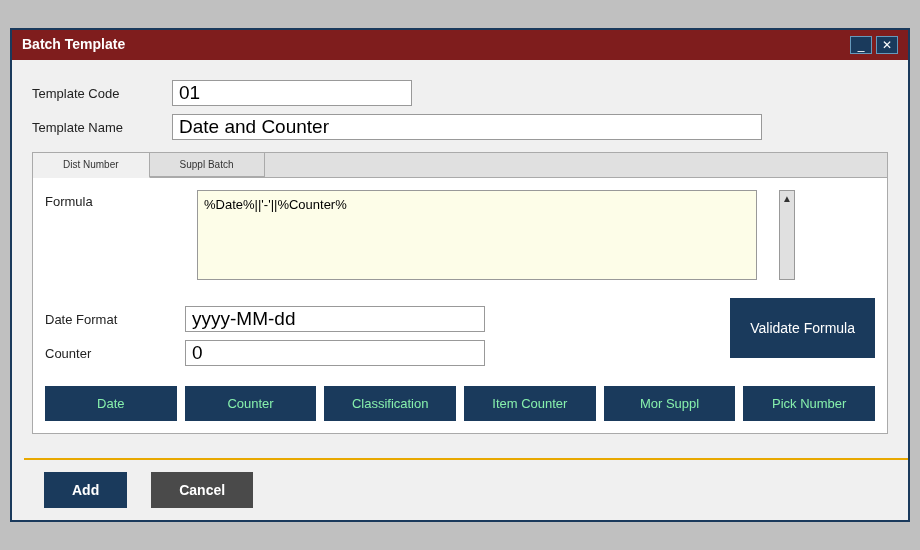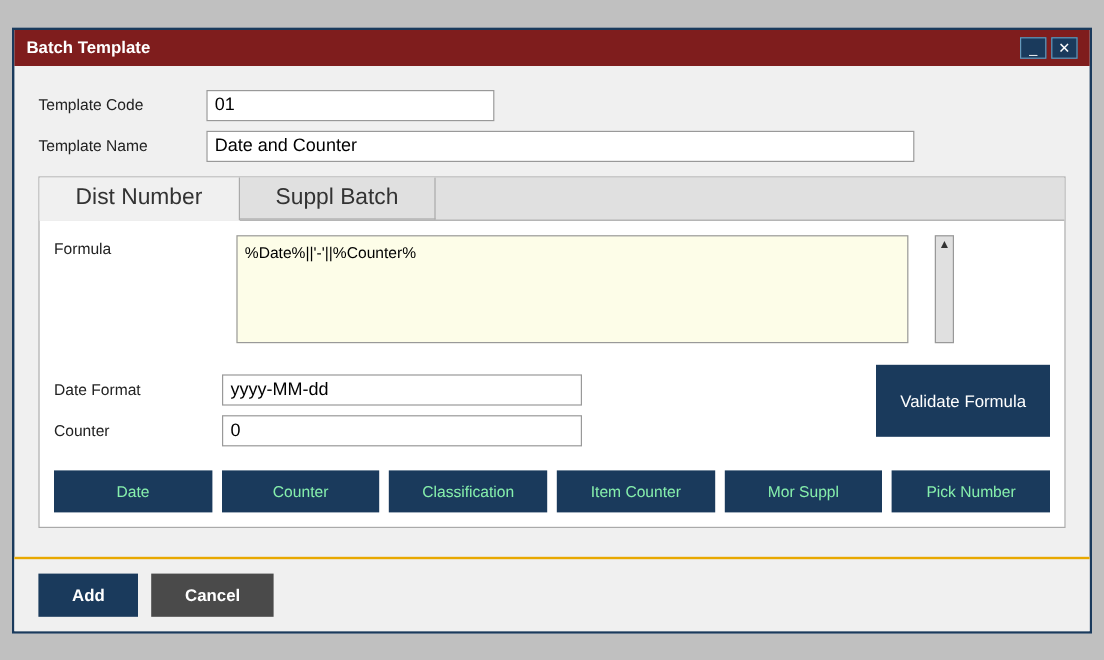--- a/index.html
+++ b/index.html
@@ -58,21 +58,21 @@
     .field-label {
       width: 130px;
       font-size: 13px;
       color: #222;
     }
 
     .field-input {
       height: 26px;
       border: 1px solid #999;
       background: white;
-      font-size: 15px;
+      font-size: 19px;
       padding: 2px 6px;
       outline: none;
     }
 
     .input-short { width: 240px; }
     .input-long { width: 590px; }
     .input-medium { width: 300px; }
 
     .tabs-section {
       border: 1px solid #aaa;
@@ -81,21 +81,21 @@
     }
 
     .tab-bar {
       display: flex;
       background: #e0e0e0;
       border-bottom: 1px solid #aaa;
     }
 
     .tab {
       padding: 6px 30px;
-      font-size: 19px;
+      font-size: 10px;
       cursor: pointer;
       border-right: 1px solid #aaa;
       border-bottom: 1px solid #aaa;
       background: #e0e0e0;
       color: #333;
     }
 
     .tab.active {
       background: #f0f0f0;
       border-bottom: 1px solid #f0f0f0;
@@ -183,25 +183,26 @@
       padding: 10px 0;
       font-size: 13px;
       cursor: pointer;
       flex: 1;
       font-weight: normal;
     }
 
     .bottom-bar {
       display: flex;
       align-items: center;
-      gap: 11px;
+      gap: 24px;
       padding: 12px 20px;
       border-top: 2px solid #e8a800;
       background: #f0f0f0;
       margin-top: 4px;
+      margin-left: 12px;
     }
 
     .bottom-btn {
       background: #1a3a5c;
       color: white;
       border: none;
       padding: 10px 28px;
       font-size: 14px;
       cursor: pointer;
       font-weight: bold;

